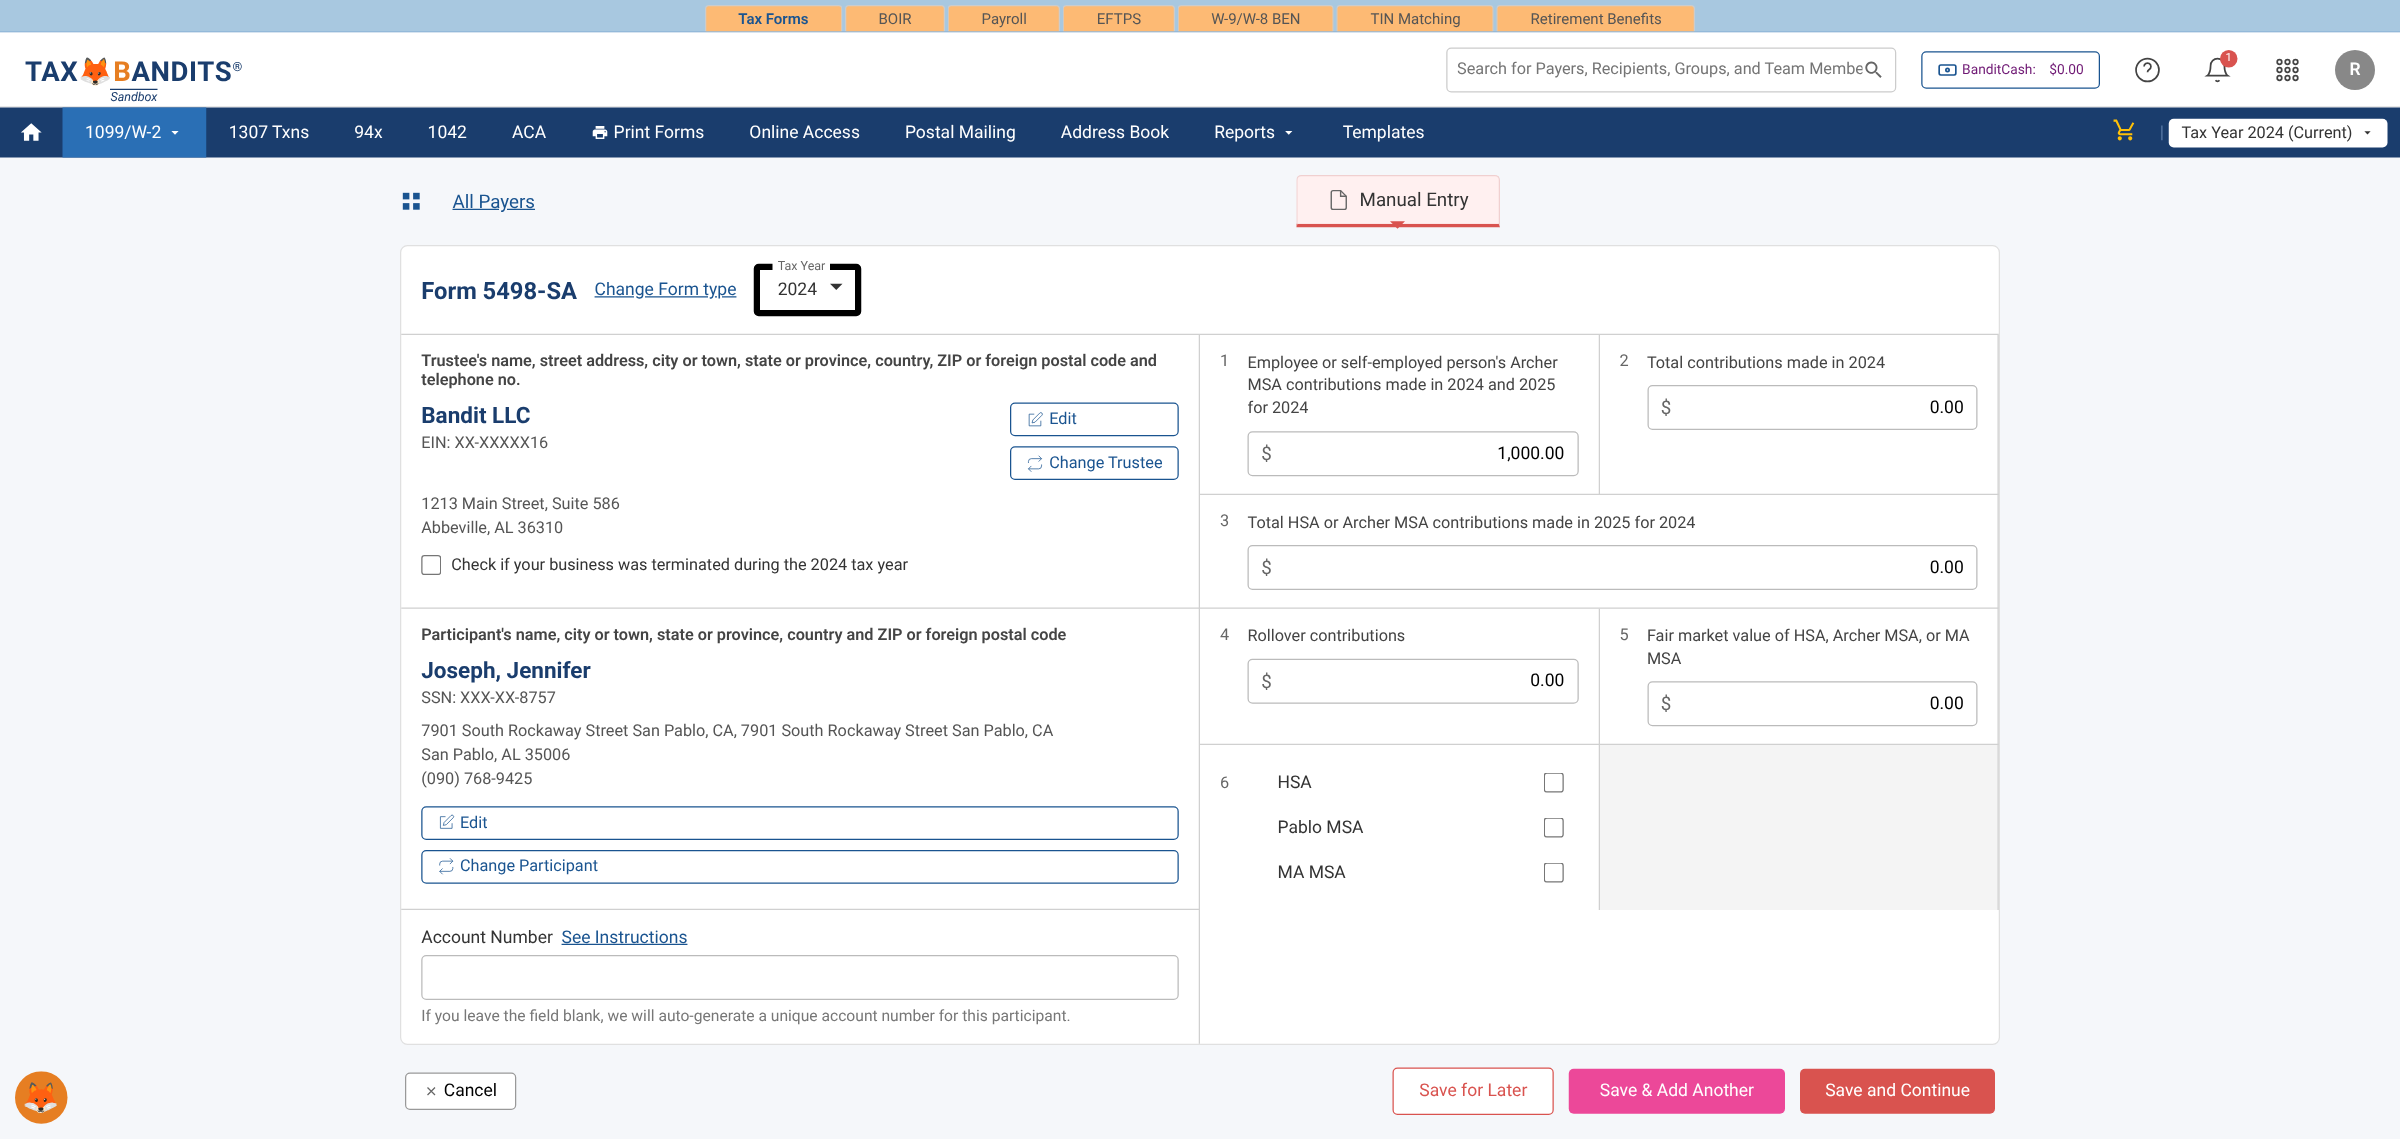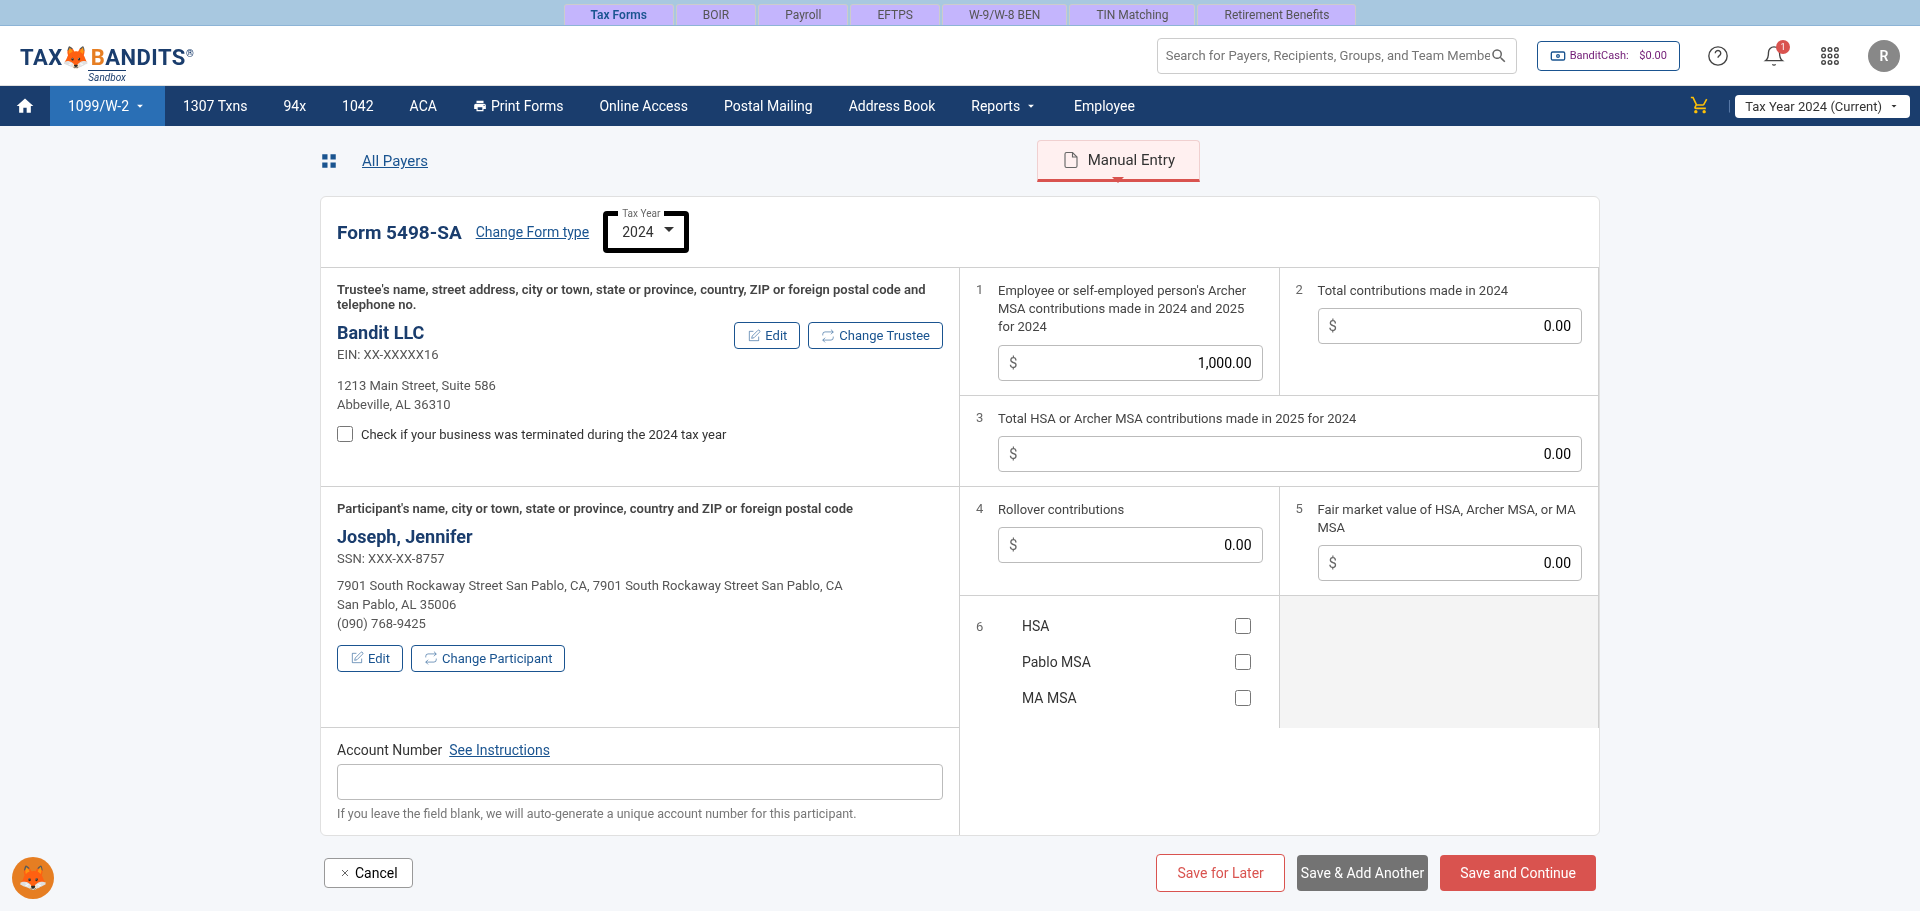--- a/index.html
+++ b/index.html
@@ -1,21 +1,21 @@
 <!DOCTYPE html>
 <html><head>
 <meta charset="utf-8">
 <style>
 * { margin: 0; padding: 0; box-sizing: border-box; font-family: -apple-system, BlinkMacSystemFont, "Segoe UI", Roboto, sans-serif; }
 body { background: #f5f7fa; font-size: 14px; color: #333; }
 
 
 .top-strip { background: #a8c8e0; height: 26px; display: flex; justify-content: center; align-items: flex-end; border-bottom: 1px solid #8db4d6; }
 .top-tabs { display: flex; gap: 2px; }
-.top-tab { background: #c4b5fd; border: 1px solid #ccc; border-bottom: none; padding: 3px 26px; font-size: 12px; border-radius: 3px 3px 0 0; cursor: pointer; color: #555; }
+.top-tab { background: #fdba74; border: 1px solid #ccc; border-bottom: none; padding: 3px 26px; font-size: 12px; border-radius: 3px 3px 0 0; cursor: pointer; color: #555; }
 .top-tab.active { color: #1a5490; font-weight: 600; }
 
 
 .header { background: #fff; height: 60px; display: flex; align-items: center; padding: 0 20px; gap: 20px; border-bottom: 1px solid #e0e0e0; }
 .logo { display: flex; flex-direction: column; align-items: center; }
 .logo-main { font-size: 22px; font-weight: 700; color: #1a3d6d; letter-spacing: 0.5px; margin-top: 17px; }
 .logo-main .orange { color: #e67e22; }
 .logo-sub { font-size: 10px; color: #1a3d6d; border-top: 1px solid #1a3d6d; padding-top: 1px; font-style: italic; }
 .header-spacer { flex: 1; }
 .search-box { display: flex; align-items: center; border: 1px solid #ccc; border-radius: 4px; width: 360px; height: 36px; padding: 0 8px; }
@@ -64,21 +64,21 @@
 .cell:last-child { border-right: none; }
 .span2 { grid-column: span 2; }
 .left-col { grid-row: span 2; }
 
 .sec-label { font-size: 13px; color: #444; font-weight: 600; margin-bottom: 10px; }
 .company { font-size: 18px; font-weight: 700; color: #1a3d6d; margin-bottom: 4px; }
 .meta { font-size: 13px; color: #555; margin-bottom: 4px; }
 .btn-outline { border: 1px solid #1a5490; color: #1a5490; background: #fff; border-radius: 4px; padding: 5px 12px; font-size: 13px; cursor: pointer; display: inline-flex; align-items: center; gap: 4px; }
 .btn-outline svg { width: 14px; height: 14px; stroke: #1a5490; fill: none; }
 .head-row { display: flex; justify-content: space-between; align-items: flex-start; margin-bottom: 8px; }
-.btn-group { display: flex; gap: 8px; }
+.btn-group { display: flex; gap: 8px; flex-direction: column; }
 .checkbox-row { display: flex; align-items: center; gap: 8px; margin-top: 14px; font-size: 13px; }
 .checkbox-row input[type=checkbox] { width: 16px; height: 16px; }
 
 .box-row { display: flex; gap: 10px; align-items: flex-start; }
 .box-num { font-size: 13px; color: #666; width: 12px; }
 .box-body { flex: 1; }
 .box-label { font-size: 13px; color: #444; margin-bottom: 8px; line-height: 1.4; }
 .money-input { display: flex; align-items: center; border: 1px solid #bbb; border-radius: 4px; height: 36px; padding: 0 10px; }
 .money-input .sym { color: #666; font-size: 15px; }
 .money-input input { border: none; outline: none; flex: 1; text-align: right; font-size: 14px; }
@@ -89,21 +89,21 @@
 .check-grid input[type=checkbox] { width: 16px; height: 16px; justify-self: center; }
 .disabled-cell { background: #f4f4f4; }
 
 .acct-input { width: 100%; height: 36px; border: 1px solid #bbb; border-radius: 4px; padding: 0 10px; margin: 6px 0; }
 .helper { font-size: 12.5px; color: #777; }
 
 .footer { display: flex; align-items: center; gap: 12px; margin-top: 18px; padding: 0 4px; }
 .btn-cancel { border: 1px solid #999; background: #fff; border-radius: 4px; padding: 6px 14px; cursor: pointer; display: flex; align-items: center; gap: 4px; font-size: 14px; }
 .footer-spacer { flex: 1; }
 .btn-later { border: 1px solid #d9534f; color: #d9534f; background: #fff; border-radius: 4px; padding: 10px 20px; cursor: pointer; font-size: 14px; }
-.btn-another { background: #737373; color: #fff; border: none; border-radius: 4px; padding: 10px 4px; cursor: pointer; font-size: 14px; }
+.btn-another { background: #ec4899; color: #fff; border: none; border-radius: 4px; padding: 10px 25px; cursor: pointer; font-size: 14px; }
 .btn-continue { background: #d9534f; color: #fff; border: none; border-radius: 4px; padding: 10px 20px; cursor: pointer; font-size: 14px; }
 
 .fox-widget { position: fixed; bottom: 12px; left: 12px; width: 42px; height: 42px; background: #e67e22; border-radius: 50%; cursor: pointer; display:flex; align-items:center; justify-content:center; font-size:24px; }
 </style>
 </head>
 <body>
 
 <div class="top-strip">
   <div class="top-tabs" id="top-tabs">
       <div class="top-tab active">Tax Forms</div>
@@ -203,21 +203,21 @@
       <div class="nav-item">
         <span>Address Book</span>
       </div>
       <div class="nav-item">
         <span>Reports</span>
         <svg viewBox="0 0 24 24">
           <path d="M7 10l5 5 5-5z"></path>
         </svg>
       </div>
       <div class="nav-item">
-        <span>Employee</span>
+        <span>Templates</span>
       </div>
     </div>
   <div class="nav-spacer"></div>
   <div class="cart-icon">
     <svg viewBox="0 0 24 24">
         <path d="M7 18c-1.1 0-2 .9-2 2s.9 2 2 2 2-.9 2-2-.9-2-2-2zm10 0c-1.1 0-2 .9-2 2s.9 2 2 2 2-.9 2-2-.9-2-2-2zM7.2 14.6l.03-.12L8.1 13h7.45c.75 0 1.41-.41 1.75-1.03l3.58-6.49L19.2 4.5l-3.58 6.5H8.53L4.27 2H1v2h2l3.6 7.59-1.35 2.44C4.52 15.37 5.48 17 7 17h12v-2H7.2z"></path>
       </svg>
   </div>
   <div class="nav-divider">|</div>
   <div class="tax-year-sel">

